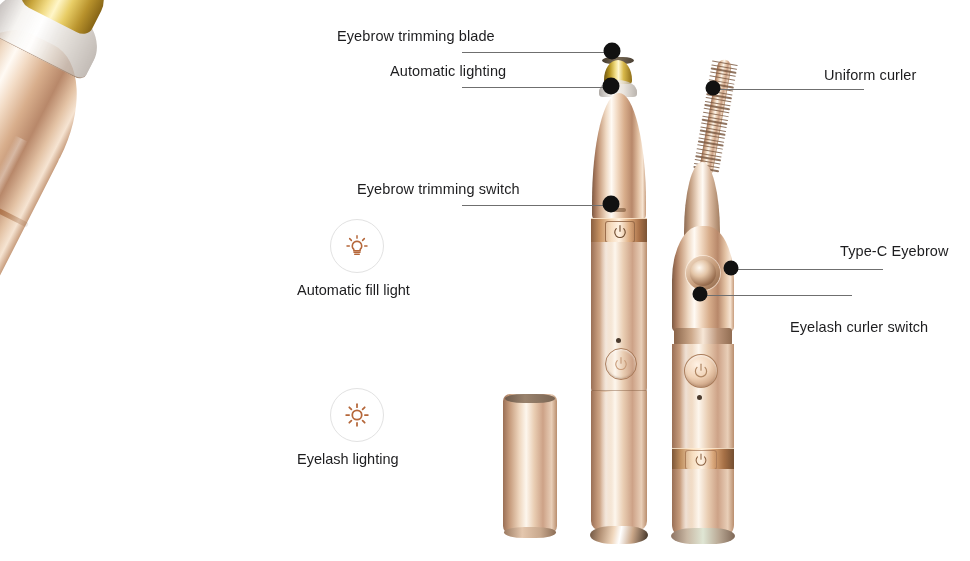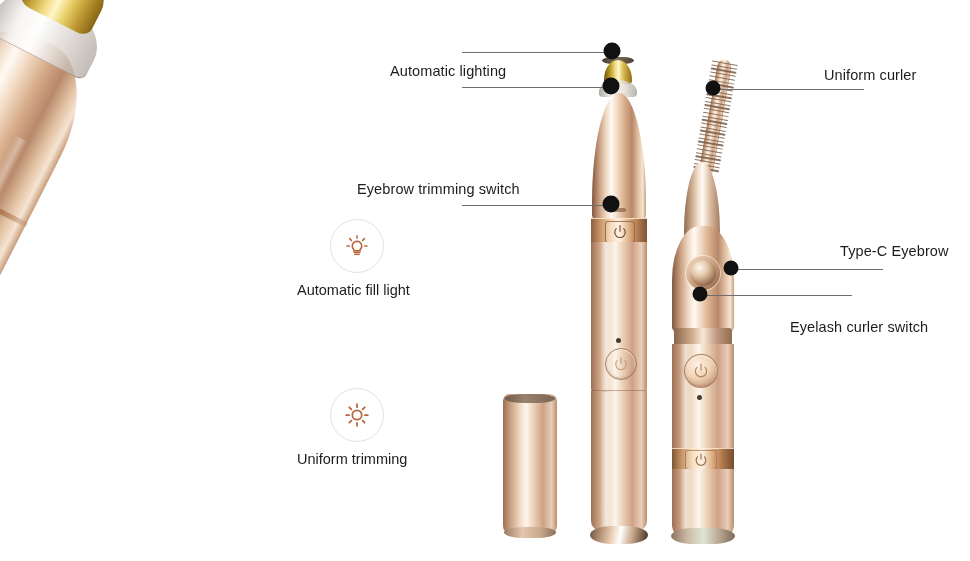--- a/index.html
+++ b/index.html
@@ -350,25 +350,26 @@
         <line x1="16" y1="3.6" x2="16" y2="7"></line>
         <line x1="16" y1="25" x2="16" y2="28.4"></line>
         <line x1="3.6" y1="16" x2="7" y2="16"></line>
         <line x1="25" y1="16" x2="28.4" y2="16"></line>
         <line x1="7.2" y1="7.2" x2="9.6" y2="9.6"></line>
         <line x1="22.4" y1="22.4" x2="24.8" y2="24.8"></line>
         <line x1="24.8" y1="7.2" x2="22.4" y2="9.6"></line>
         <line x1="9.6" y1="22.4" x2="7.2" y2="24.8"></line>
       </svg>
     </div>
-    <div class="feat-label">Uniform trimming</div>
+    <div class="feat-label">Eyelash lighting</div>
   </div>
 
   <div class="leader" style="left:462px;top:52px;width:148px;"></div>
   <div class="dot" style="left:612px;top:51px;"></div>
+  <div class="label" style="left:337px;top:28px;">Eyebrow trimming blade</div>
 
   <div class="leader" style="left:462px;top:87px;width:146px;"></div>
   <div class="dot" style="left:611px;top:86px;"></div>
   <div class="label" style="left:390px;top:63px;">Automatic lighting</div>
 
   <div class="leader" style="left:462px;top:205px;width:146px;"></div>
   <div class="dot" style="left:611px;top:204px;"></div>
   <div class="label" style="left:357px;top:181px;">Eyebrow trimming switch</div>
 
   <div class="leader" style="left:714px;top:89px;width:150px;"></div>

